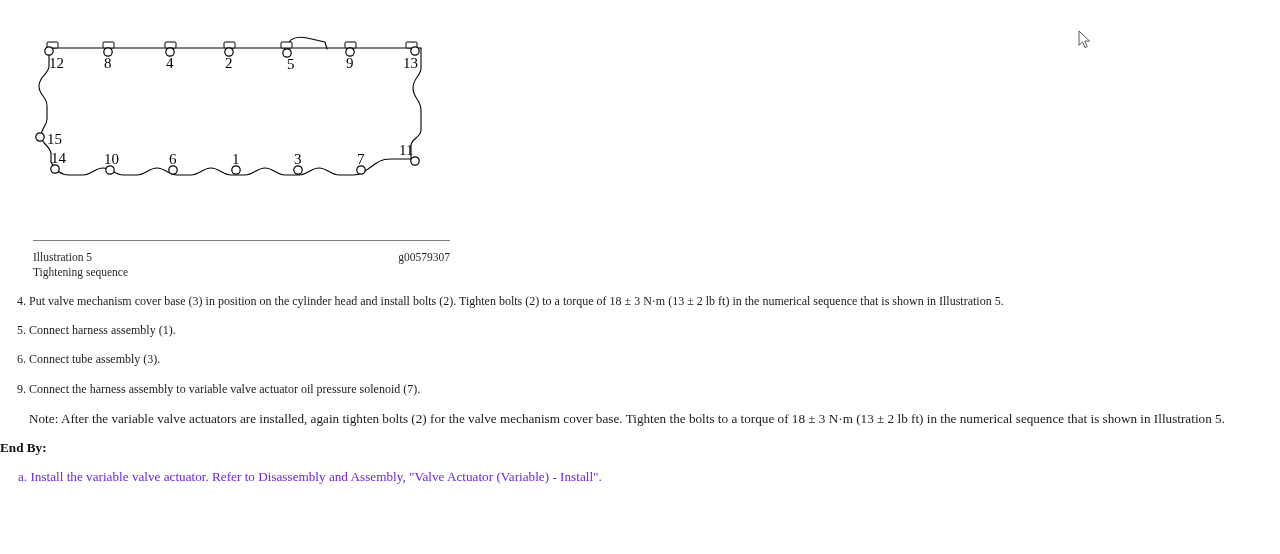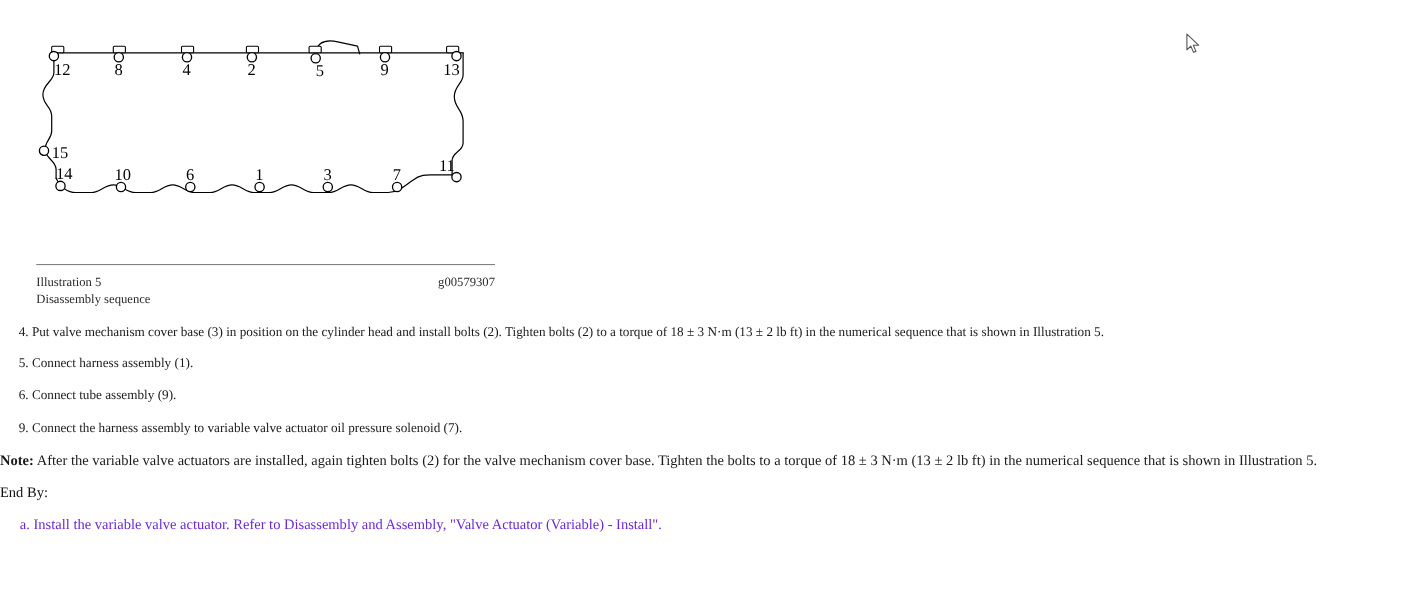--- a/index.html
+++ b/index.html
@@ -76,25 +76,25 @@
     color: #1a1a1a;
   }
   .note-line {
     font-size: 13.2px;
     line-height: 17px;
     margin: 0 0 12.2px 0;
     padding-left: 0;
     white-space: nowrap;
     color: #1a1a1a;
   }
-  .note-label { font-weight: bold; }
+  .note-label { font-weight: normal; margin-left: 29px; }
   .section-heading {
     font-size: 13.2px;
     line-height: 17px;
-    font-weight: normal;
+    font-weight: bold;
     margin: 0 0 12.2px 0;
     padding-left: 0;
     white-space: nowrap;
     color: #111111;
   }
   .sub-step {
     font-size: 13.2px;
     line-height: 17px;
     margin: 0;
     padding-left: 18px;
@@ -196,28 +196,28 @@
   </svg>
 </div>
 
 <div id="caption-rule"></div>
 
 <div id="caption-block">
   <div id="caption-row-top">
     <span class="caption-text">Illustration 5</span>
     <span id="caption-graphic-id">g00579307</span>
   </div>
-  <span id="caption-subtitle" class="caption-text">Disassembly sequence</span>
+  <span id="caption-subtitle" class="caption-text">Tightening sequence</span>
 </div>
 
 <div id="body-text">
 
   <p class="step">4. Put valve mechanism cover base (3) in position on the cylinder head and install bolts (2). Tighten bolts (2) to a torque of 18 ± 3 N·m (13 ± 2 lb ft) in the numerical sequence that is shown in Illustration 5.</p>
   <p class="step">5. Connect harness assembly (1).</p>
-  <p class="step">6. Connect tube assembly (9).</p>
+  <p class="step">6. Connect tube assembly (3).</p>
   <p class="step">9. Connect the harness assembly to variable valve actuator oil pressure solenoid (7).</p>
 
   <p class="note-line"><span class="note-label">Note:</span><span> After the variable valve actuators are installed, again tighten bolts (2) for the valve mechanism cover base. Tighten the bolts to a torque of 18 ± 3 N·m (13 ± 2 lb ft) in the numerical sequence that is shown in Illustration 5.</span></p>
 
   <p class="section-heading">End By:</p>
 
   <p class="sub-step">a. Install the variable valve actuator. Refer to Disassembly and Assembly, "Valve Actuator (Variable) - Install".</p>
 </div>
 
 <div id="mouse-cursor">

